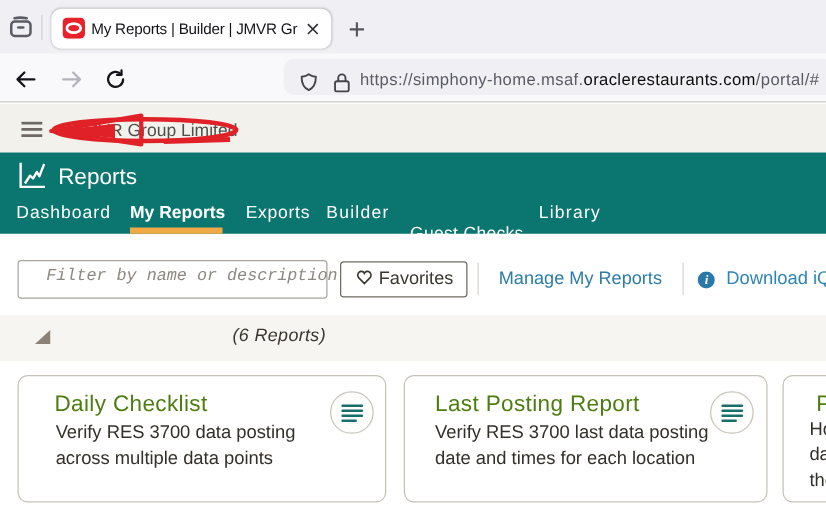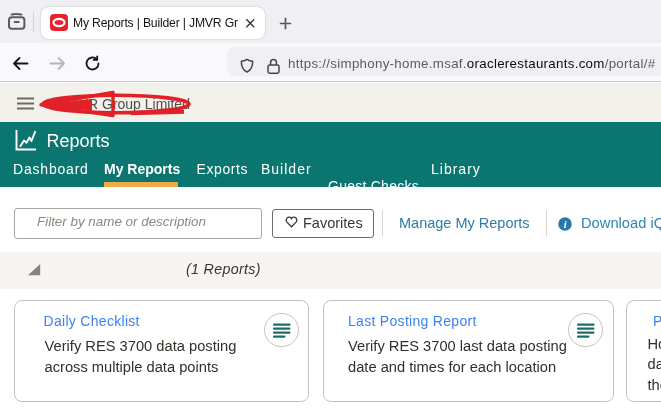--- a/index.html
+++ b/index.html
@@ -17,31 +17,31 @@
 #urltext b { color:#0c0c0d; font-weight:normal; }
 
 #pagehead { left:0; top:83px; width:661px; height:39px; background:#f2f1ec; }
 #company { left:60px; top:95.5px; font-size:14px; color:#504e49; }
 #teal { left:0; top:122px; width:661px; height:65px; background:#0b766f; }
 #rep-title { left:46.5px; top:131px; font-size:18px; color:#fff; }
 .nav { top:161px; font-size:14px; color:#fff; }
 #underline { left:104px; top:182px; width:74px; height:5px; background:#efa946; }
 
 #finput { left:14px; top:208px; width:248px; height:30.5px; background:#fff; border:1px solid #a9a59e; border-radius:3px; }
-#fplace { left:37px; top:214px; font-size:13.4px; font-style:italic; color:#8c8881; }
+#fplace { left:37px; top:214px; font-size:13.4px; font-style:italic; color:#8c8881;font-family:Liberation Mono, monospace; }
 #favbtn { left:271.5px; top:208.5px; width:102.5px; height:29.5px; background:#fff; border:1px solid #6f6b65; border-radius:3px; }
 #favtext { left:303px; top:215px; font-size:14.5px; color:#3a3731; }
 .vsep { top:210px; width:1px; height:26px; background:#d9d6d0; }
 #manage { left:399px; top:215px; font-size:14.5px; color:#2b7da5; }
 #dliq { left:581px; top:215px; font-size:14.7px; color:#2e86b5; white-space:nowrap; }
 #secband { left:0; top:251.5px; width:661px; height:37px; background:#f7f5f1; }
 #admin { left:55px; top:258px; font-size:17px; letter-spacing:1.2px; color:#3a362f;margin-top:47px; }
 #nreports { left:186px; top:261px; font-size:14.3px; letter-spacing:0.3px; font-style:italic; color:#3a362f; }
 .card { top:300px; height:101.5px; background:#fff; border:1px solid #c6c1b9; border-radius:8px; }
-.ctitle { top:313px; font-size:14px; letter-spacing:0.3px; color:#3b82f6; white-space:nowrap; }
+.ctitle { top:313px; font-size:18px; letter-spacing:0.3px; color:#4d7c0f; white-space:nowrap; }
 .cdesc { top:335.5px; font-size:14.7px; line-height:21.3px; color:#33302b; }
 .circ { top:312.8px; width:34.6px; height:34.6px; border:1px solid #c9c5bd; border-radius:50%; background:#fdfdfc; }
 </style>
 </head>
 <body>
 
 <div class="abs" id="tabbar"></div>
 <svg class="abs" style="left:6.5px; top:11px;" width="20" height="20" viewBox="0 0 20 20" fill="none" stroke="#5b5b66" stroke-width="2" stroke-linecap="round">
   <path d="M4.6 3.6 Q 9 2.6 14.4 3.6"></path>
   <rect x="2" y="6.2" width="15.4" height="11.6" rx="2.8"></rect>
@@ -122,21 +122,21 @@
   <circle cx="7" cy="7" r="6.8" fill="#2878a8"></circle>
   <text x="7.3" y="10.6" font-size="10.5" font-style="italic" font-weight="bold" font-family="Liberation Serif, serif" fill="#fff" text-anchor="middle">i</text>
 </svg>
 <div class="abs" id="dliq">Download iQ</div>
 
 <div class="abs" id="secband"></div>
 <svg class="abs" style="left:27.5px; top:263.5px;" width="13" height="12" viewBox="0 0 13 12">
   <path d="M12.2 0 V11.2 H0 Z" fill="#8b8174"></path>
 </svg>
 <div class="abs" id="admin">Administrative</div>
-<div class="abs" id="nreports">(1 Reports)</div>
+<div class="abs" id="nreports">(6 Reports)</div>
 
 <div class="abs card" style="left:14px; width:295px;"></div>
 <div class="abs card" style="left:322.5px; width:291.5px;"></div>
 <div class="abs card" style="left:625.5px; width:290px;"></div>
 <div class="abs ctitle" style="left:43.5px;">Daily Checklist</div>
 <div class="abs cdesc" style="left:44.5px; width:230px;">Verify RES 3700 data posting<br>across multiple data points</div>
 <div class="abs circ" style="left:264px;"></div>
 <svg class="abs" style="left:273px; top:322.5px;" width="17.5" height="16" viewBox="0 0 17.5 16" stroke="#186f6a" stroke-width="2.1" stroke-linecap="round">
   <path d="M1 1.6 H16.5 M1 5.6 H16.5 M1 9.6 H16.5 M1 13.6 H11.5"></path>
 </svg>

